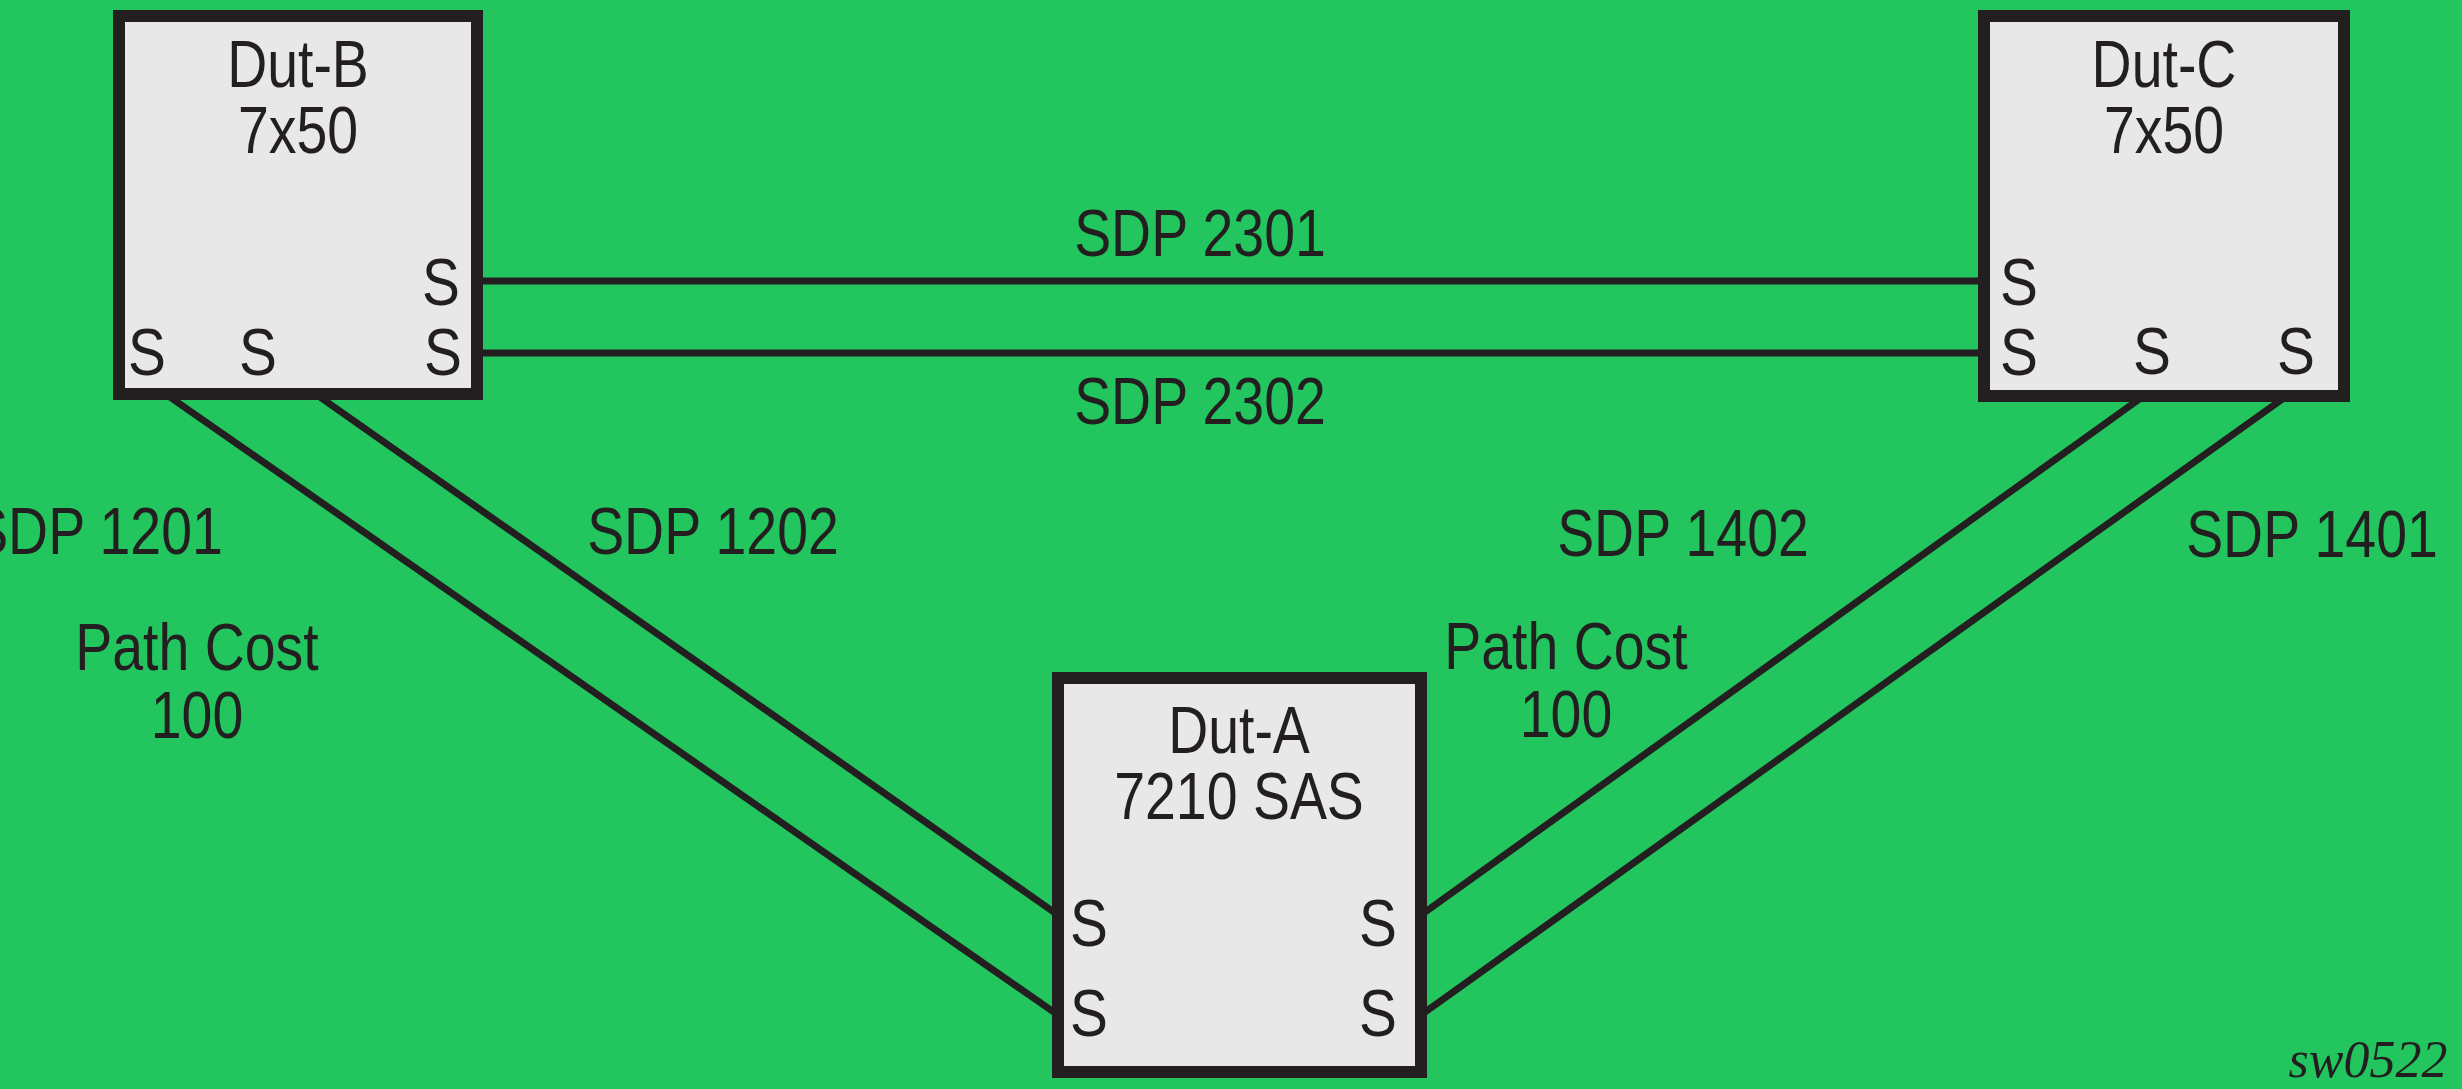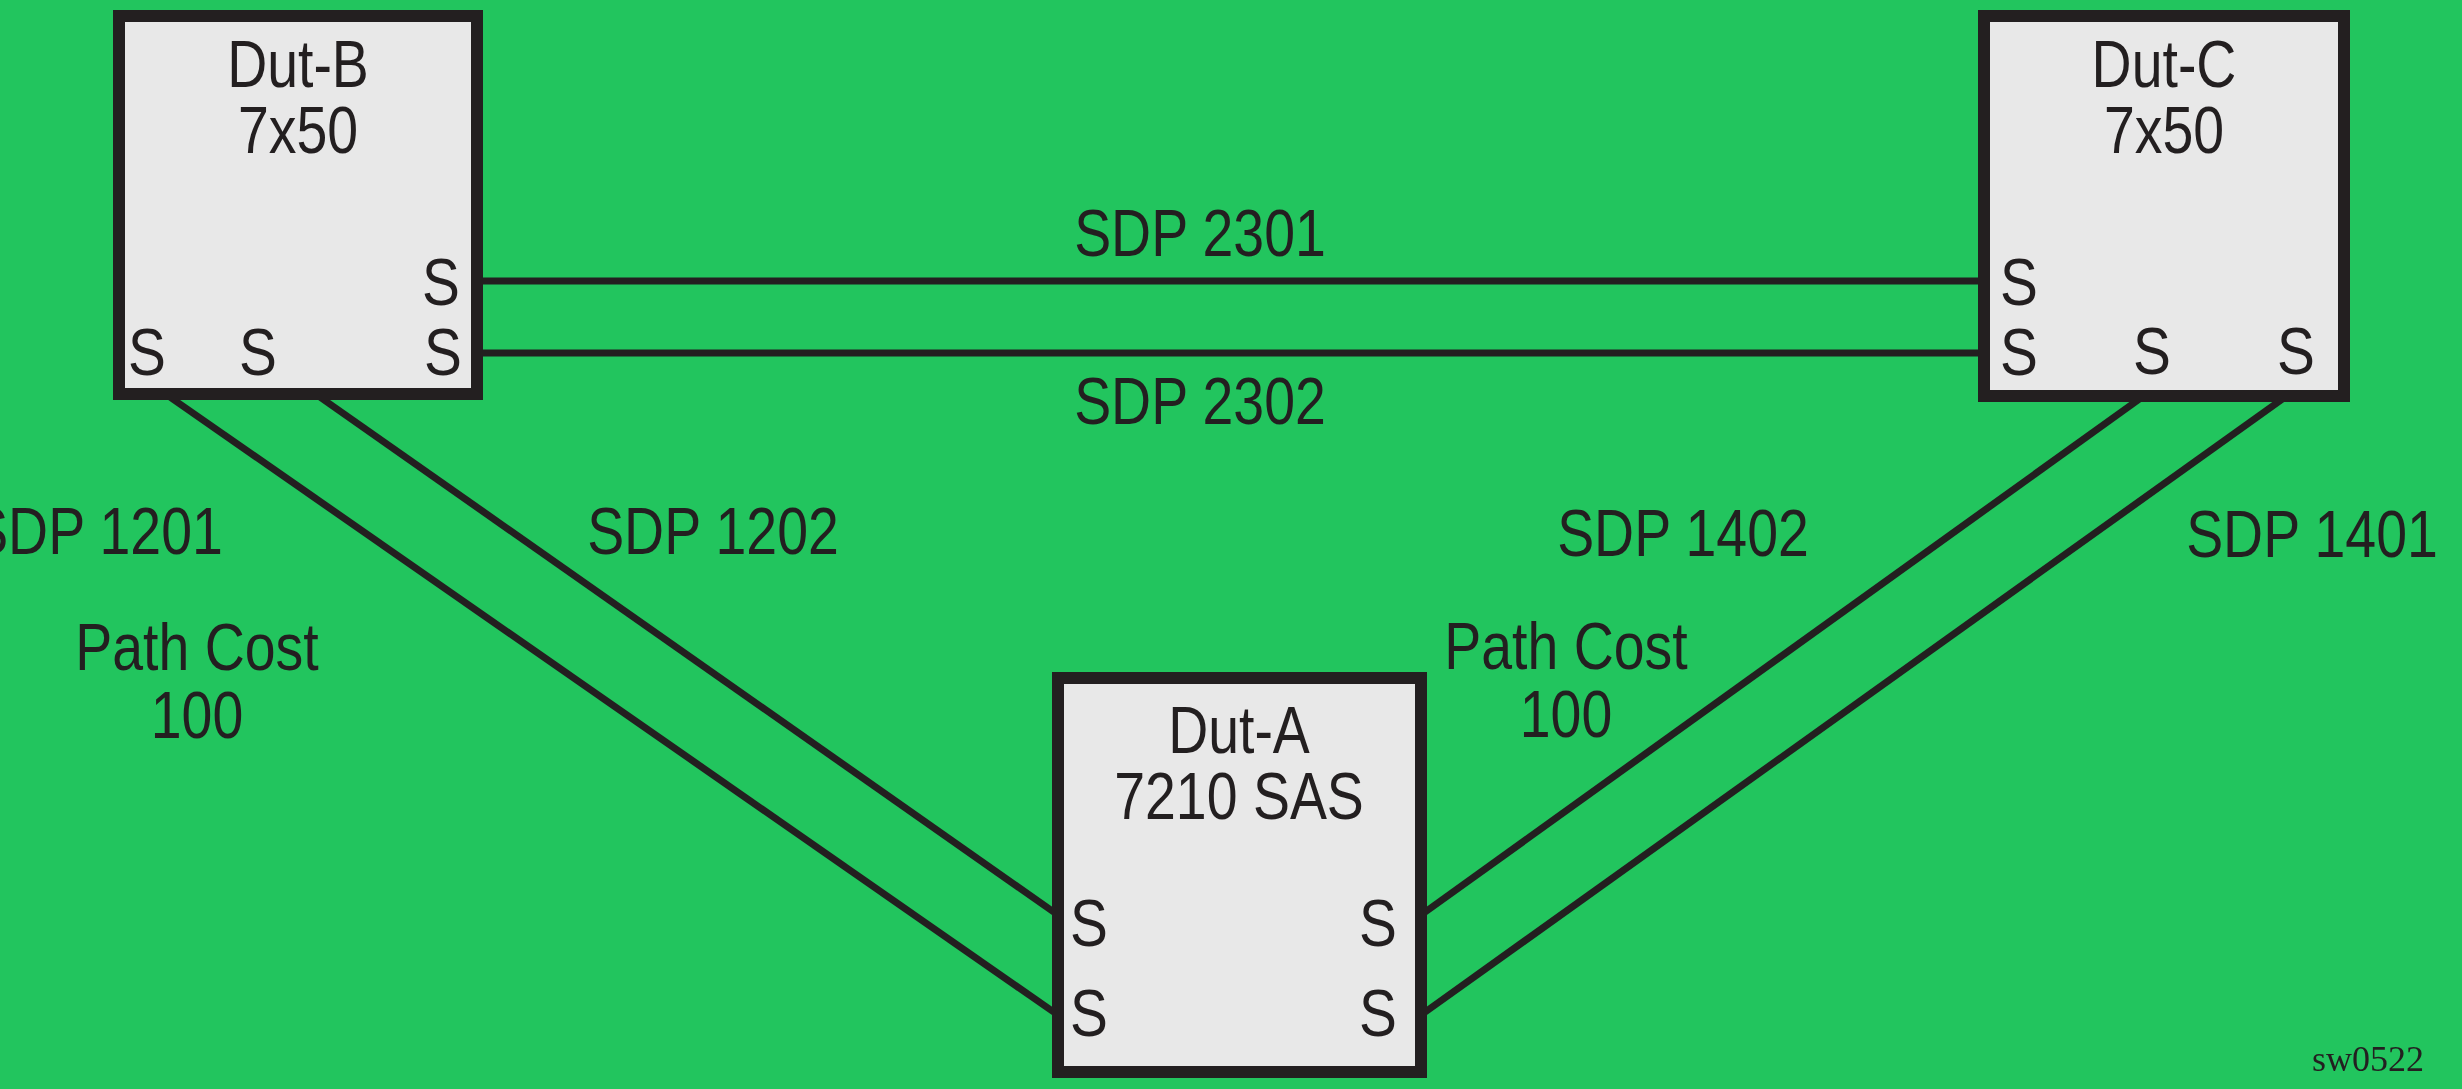--- a/index.html
+++ b/index.html
@@ -63,21 +63,22 @@
     text-align: center;
     font-size: 66px;
     line-height: 68px;
     white-space: nowrap;
     color: #231f20;
   }
   .fig-id {
     position: absolute;
     transform: translate(-50%, -50%);
     font-family: "Liberation Serif", serif;
-    font-size: 36px;
+    font-style: italic;
+    font-size: 52px;
     white-space: nowrap;
     color: #231f20;
   }
 </style>
 </head>
 <body>
 
 <div class="canvas">
 
   <svg class="wires" width="2462" height="1089" viewBox="0 0 2462 1089">

